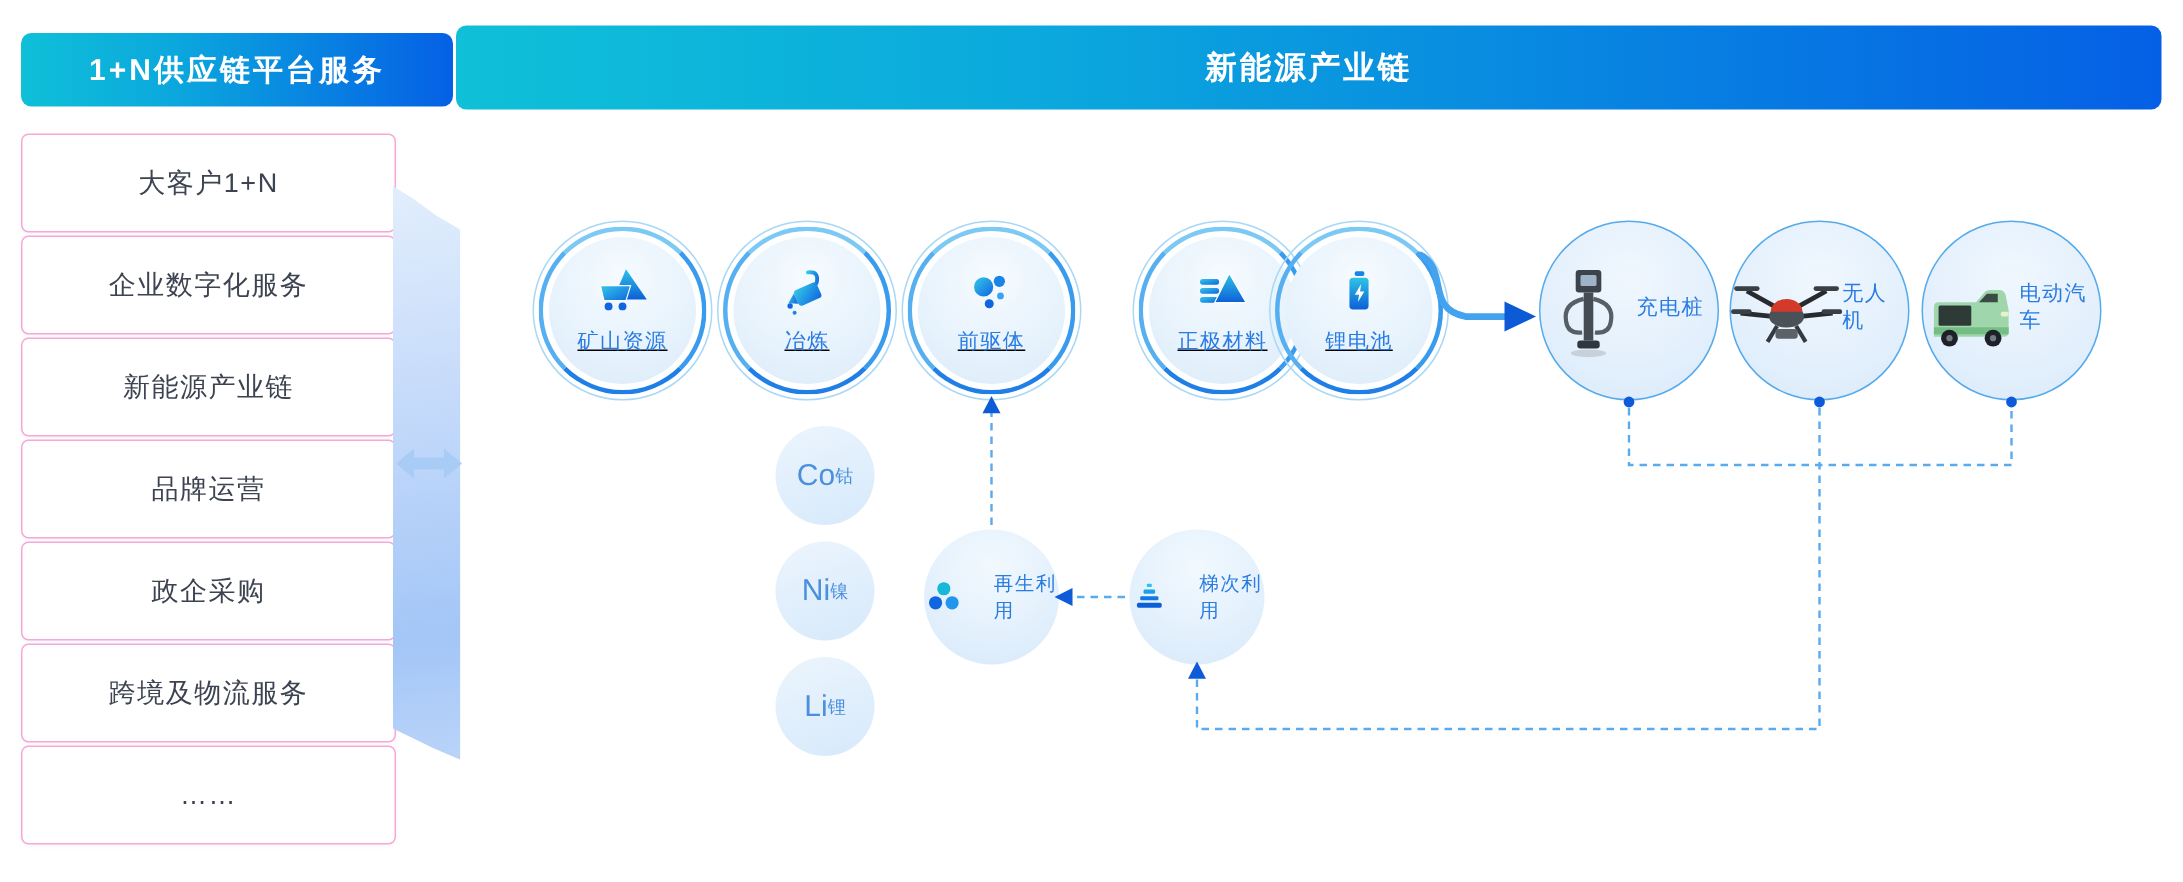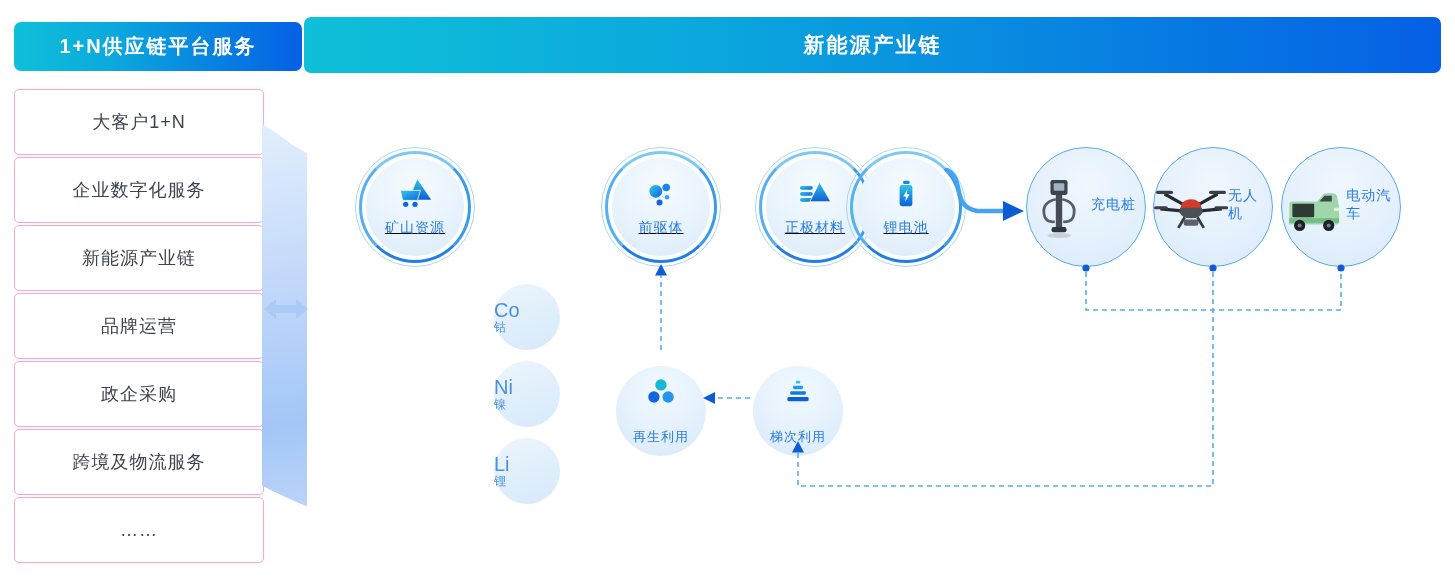--- a/index.html
+++ b/index.html
@@ -35,30 +35,30 @@
   .clabel{font-size:14px;color:#2a7ce2;letter-spacing:1px;font-weight:500;}
 
   
   .app-node{position:absolute;top:147px;width:120px;height:120px;border-radius:50%;
        border:1px solid #55aaec;box-sizing:border-box;
        background:radial-gradient(circle at 50% 32%,#f0f7fe 0%,#e2effc 65%,#d9e9fa 100%);
        display:flex;flex-direction:row;align-items:center;justify-content:flex-start;}
   .app-node .clabel{margin-top:-4px;}
 
   
-  .metal{position:absolute;left:494px;width:66px;height:66px;border-radius:50%;
+  .metal{position:absolute;left:517px;width:66px;height:66px;border-radius:50%;
        background:linear-gradient(160deg,#ecf5fd 0%,#d6e9fb 100%);
-       display:flex;flex-direction:column;align-items:flex-start;justify-content:center;line-height:1.05;}
+       display:flex;flex-direction:row;align-items:center;justify-content:center;line-height:1.05;}
   .metal .sym{font-size:20px;color:#4a90dc;}
   .metal .nm{font-size:12px;color:#4a90dc;}
 
   
-  .rec-node{position:absolute;top:366px;width:90px;height:90px;border-radius:50%;
+  .rec-node{position:absolute;top:353px;width:90px;height:90px;border-radius:50%;
        background:radial-gradient(circle at 50% 28%,#f2f9fe 0%,#e1effc 65%,#d7e8fa 100%);
-       display:flex;flex-direction:column;align-items:center;justify-content:center;gap:20px;}
+       display:flex;flex-direction:row;align-items:center;justify-content:center;gap:20px;}
   .rec-node .clabel{font-size:13px;}
 
   .overlay{position:absolute;left:0;top:0;pointer-events:none;}
 </style>
 </head>
 <body>
 
 <div class="stage">
 
   <svg width="0" height="0" style="position:absolute">
@@ -115,20 +115,36 @@
         <polygon points="27,2 45,28 16,28" fill="url(#igv)"></polygon>
         <path d="M5,16 h26 l-4,13 h-19 z" fill="url(#ig)" stroke="#fff" stroke-width="1"></path>
         <circle cx="12" cy="34" r="3.4" fill="#0f66e0"></circle>
             <circle cx="24" cy="34" r="3.4" fill="#0f66e0"></circle>
       </svg>
       <div class="clabel">矿山资源</div>
     </div>
       </div>
   </div>
 
+  <div class="chain-node" style="left:478px">
+    <div class="ring">
+        <div class="cfill">
+      <svg width="36" height="34" viewBox="0 0 48 44">
+        <g transform="rotate(-24 24 22)">
+          <rect x="13" y="16" width="22" height="15" rx="3" fill="url(#ig)"></rect>
+          <polygon points="13,18 5,24 13,28" fill="url(#ig)"></polygon>
+          <path d="M35,18 q7,-9 -3,-12" stroke="url(#ig)" stroke-width="3.4" fill="none" stroke-linecap="round"></path>
+        </g>
+        <circle cx="9" cy="34" r="2.4" fill="#0f66e0"></circle>
+            <circle cx="13" cy="40" r="1.8" fill="#1b84e8"></circle>
+      </svg>
+      <div class="clabel">冶炼</div>
+    </div>
+      </div>
+  </div>
 
   <div class="chain-node" style="left:601px">
     <div class="ring">
         <div class="cfill">
       <svg width="36" height="34" viewBox="0 0 48 44">
         <circle cx="17" cy="17" r="8.5" fill="url(#ig)"></circle>
         <circle cx="31" cy="12" r="5" fill="#1b84e8"></circle>
         <circle cx="22" cy="32" r="4" fill="#0f66e0"></circle>
         <circle cx="32" cy="25" r="3" fill="#3aa2ee"></circle>
       </svg>

